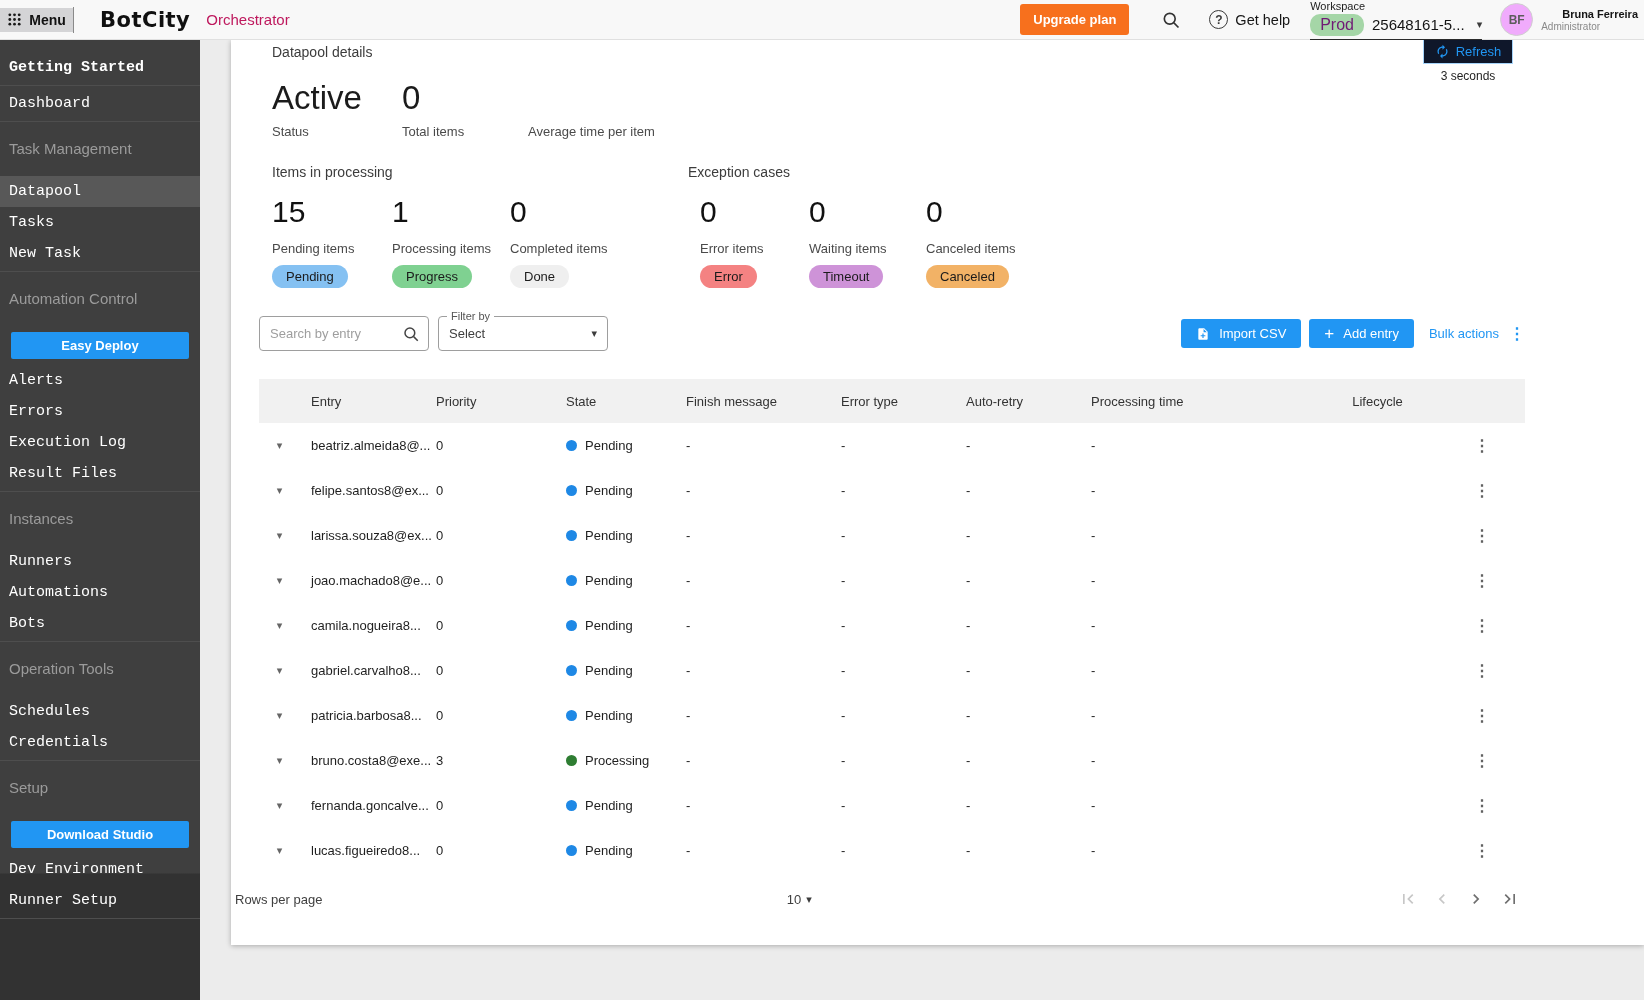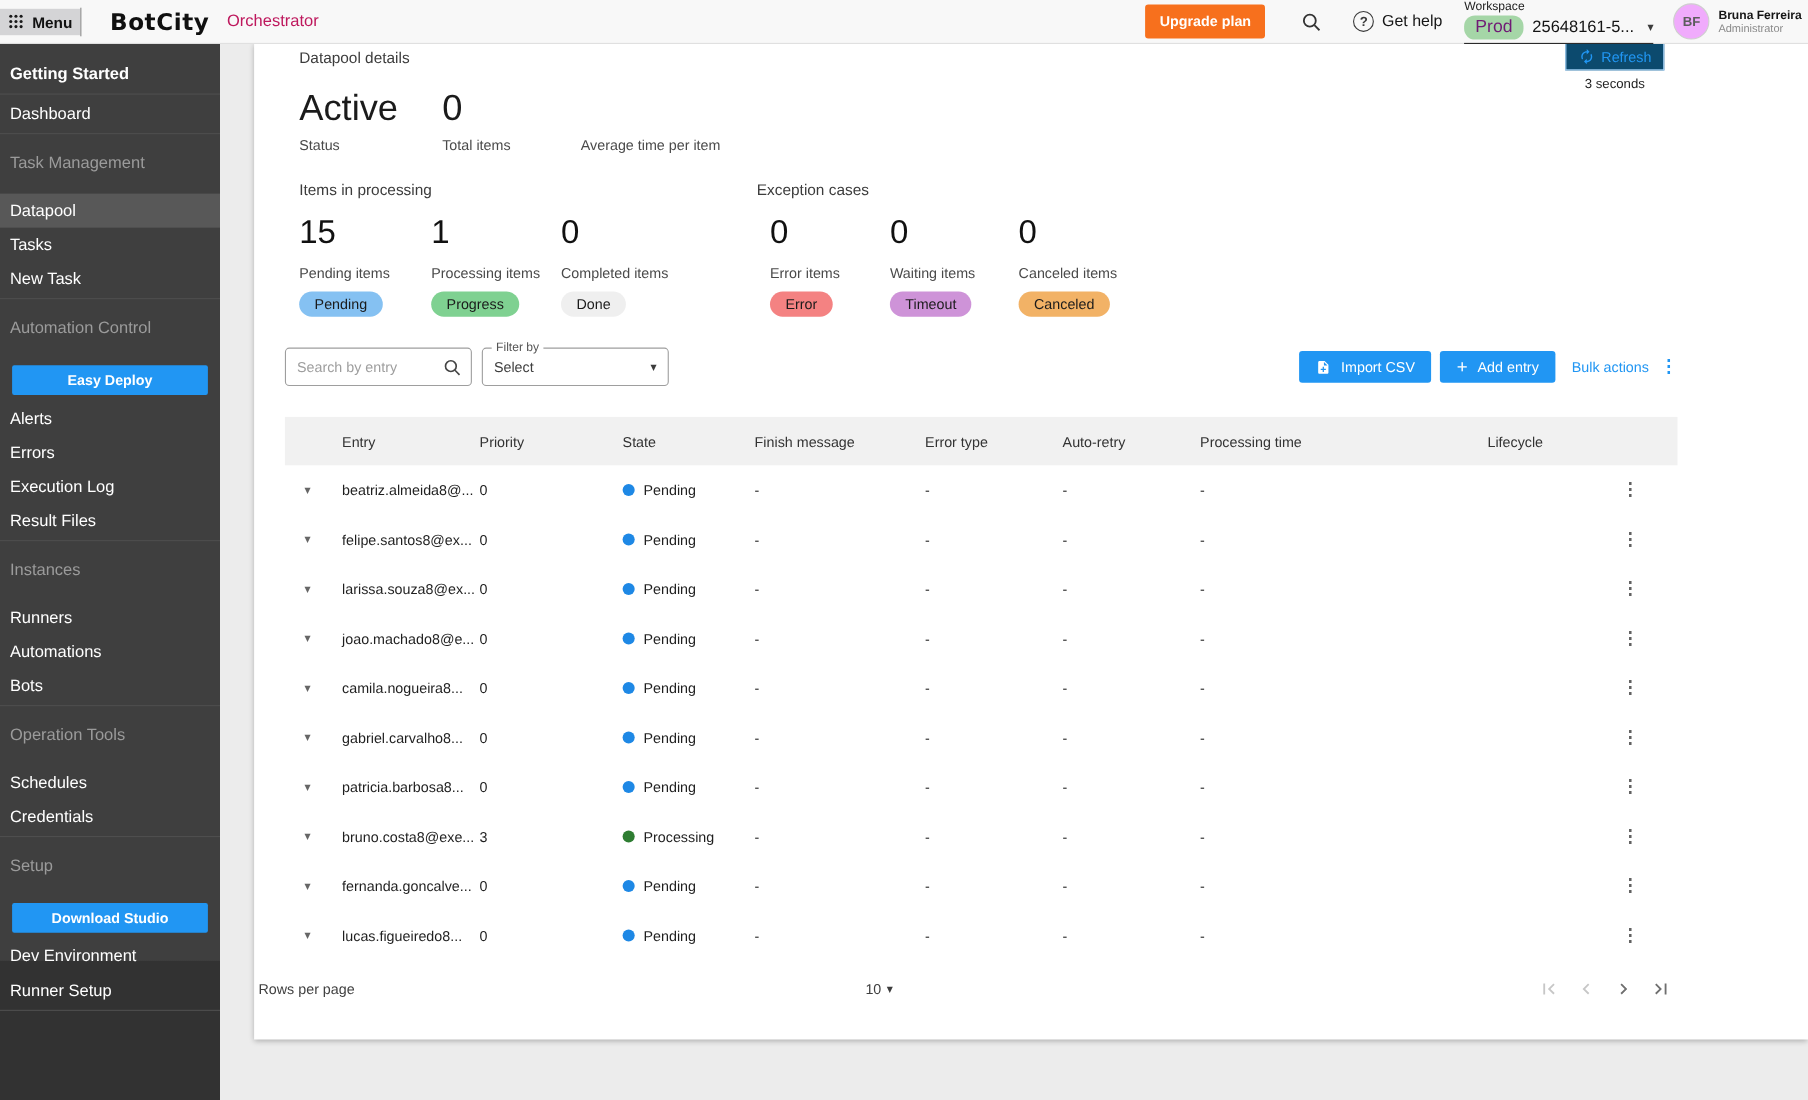--- a/index.html
+++ b/index.html
@@ -22,40 +22,40 @@
   .help-q { width:19px; height:19px; border:1.6px solid #3a3a3a; border-radius:50%; font-size:12px; font-weight:700; color:#3a3a3a; display:flex; align-items:center; justify-content:center; }
   .help-label { font-size:14.5px; color:#161616; }
   .ws { margin-left:20px; width:172px; }
   .ws-label { font-size:11px; color:#1c1c1c; margin-bottom:2px; }
   .ws-row { display:flex; align-items:center; gap:8px; border-bottom:1px solid #2b2b2b; padding-bottom:3px; }
   .env-badge { background:#a5d6a7; color:#701a75; font-size:16px; padding:2px 10px; border-radius:10px; }
   .ws-id { font-size:15px; color:#141414; flex:1; }
   .caret { color:#3c3c3c; font-size:11px; }
   .user { margin-left:18px; margin-right:6px; display:flex; align-items:center; gap:8px; }
   .avatar { width:33px; height:33px; border-radius:50%; background:#f0abfc; border:1px solid #cfcfcf; color:#5c5c5c; font-size:12px; font-weight:700; display:flex; align-items:center; justify-content:center; }
-  .user-name { font-size:11px; font-weight:700; color:#161616; }
+  .user-name { font-size:11px; font-weight:700; color:#161616;margin-left:21px; }
   .user-role { font-size:10px; color:#8a8a8a; margin-top:1px; }
 
   
   .layout { display:flex; height:960px; }
   .sidebar { width:200px; flex:none; background:linear-gradient(#3f3f3f 0, #3f3f3f 833px, #323232 834px, #323232 100%); color:#fff; padding-top:12px; overflow:hidden; }
-  .s-link { padding:6px 9px; font-size:15px; line-height:19px; color:#fff; }
+  .s-link { padding:6px 9px; font-size:15px; line-height:19px; color:#fff;font-family:Liberation Mono, monospace; }
   .s-link.bold { font-weight:700; }
   .s-link.selected { background:#585858; }
   .s-head { padding:16px 9px 19px; font-size:15px; color:#9b9b9b; }
   .s-div { height:1px; background:#4e4e4e; margin:2px 0; }
   .s-btn { display:block; margin:6px 11px; background:#2196f3; color:#fff; text-align:center; font-size:13px; font-weight:700; padding:6px 0; border-radius:2px; }
 
   .main { flex:1; position:relative; background:#ececec; }
   .card { position:absolute; left:31px; right:0; top:0; height:905px; background:#fff; box-shadow:0 1px 5px rgba(0,0,0,.28); }
 
   
   .card-title { padding:4px 0 0 41px; font-size:14px; color:#3c3c3c; }
   .refresh-wrap { position:absolute; top:-1px; right:131px; width:90px; text-align:center; }
-  .refresh-btn { width:100%; height:25px; background:#0c4a6e; border:1px solid #a6d4fa; border-top:none; color:#2196f3; font-size:13px; font-weight:500; font-family:inherit; display:flex; align-items:center; justify-content:center; gap:6px; }
+  .refresh-btn { width:100%; height:25px; background:#0f172a; border:1px solid #a6d4fa; border-top:none; color:#2196f3; font-size:13px; font-weight:500; font-family:inherit; display:flex; align-items:center; justify-content:center; gap:6px; }
   .refresh-secs { font-size:12px; color:#1f1f1f; margin-top:5px; }
 
   .status-row { display:flex; margin:16px 0 0 41px; }
   .status-col1 { width:130px; } .status-col2 { width:126px; }
   .big-val { font-size:33px; color:#1b1b1b; line-height:44px; height:44px; }
   .small-lbl { font-size:13px; color:#4a4a4a; margin-top:4px; }
 
   
   .stats-row { display:flex; margin:25px 0 0 41px; }
   .stats-group1 { width:416px; display:flex; flex-wrap:wrap; }

